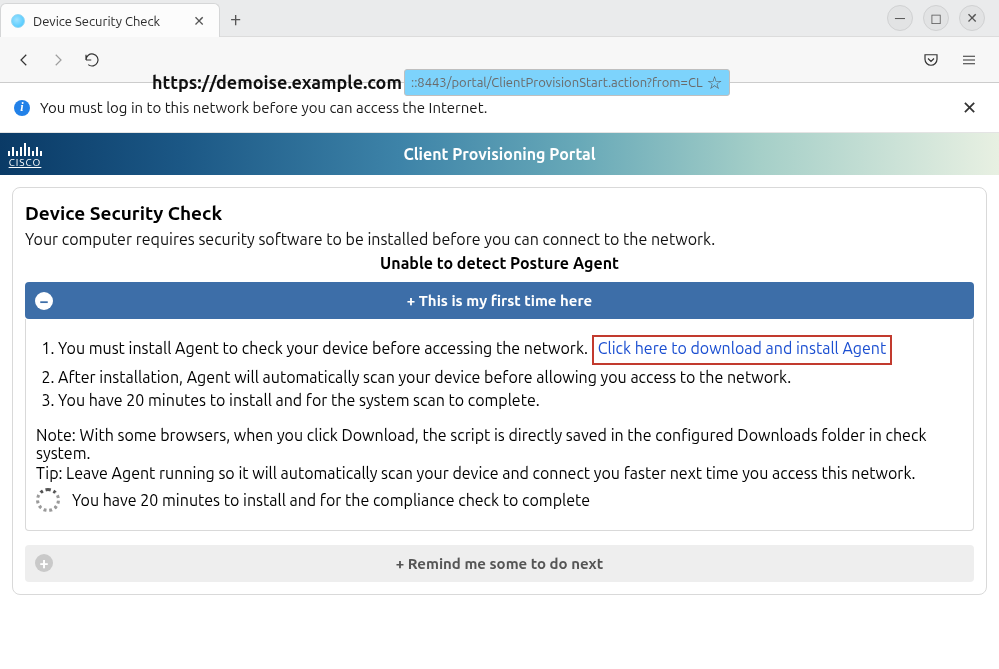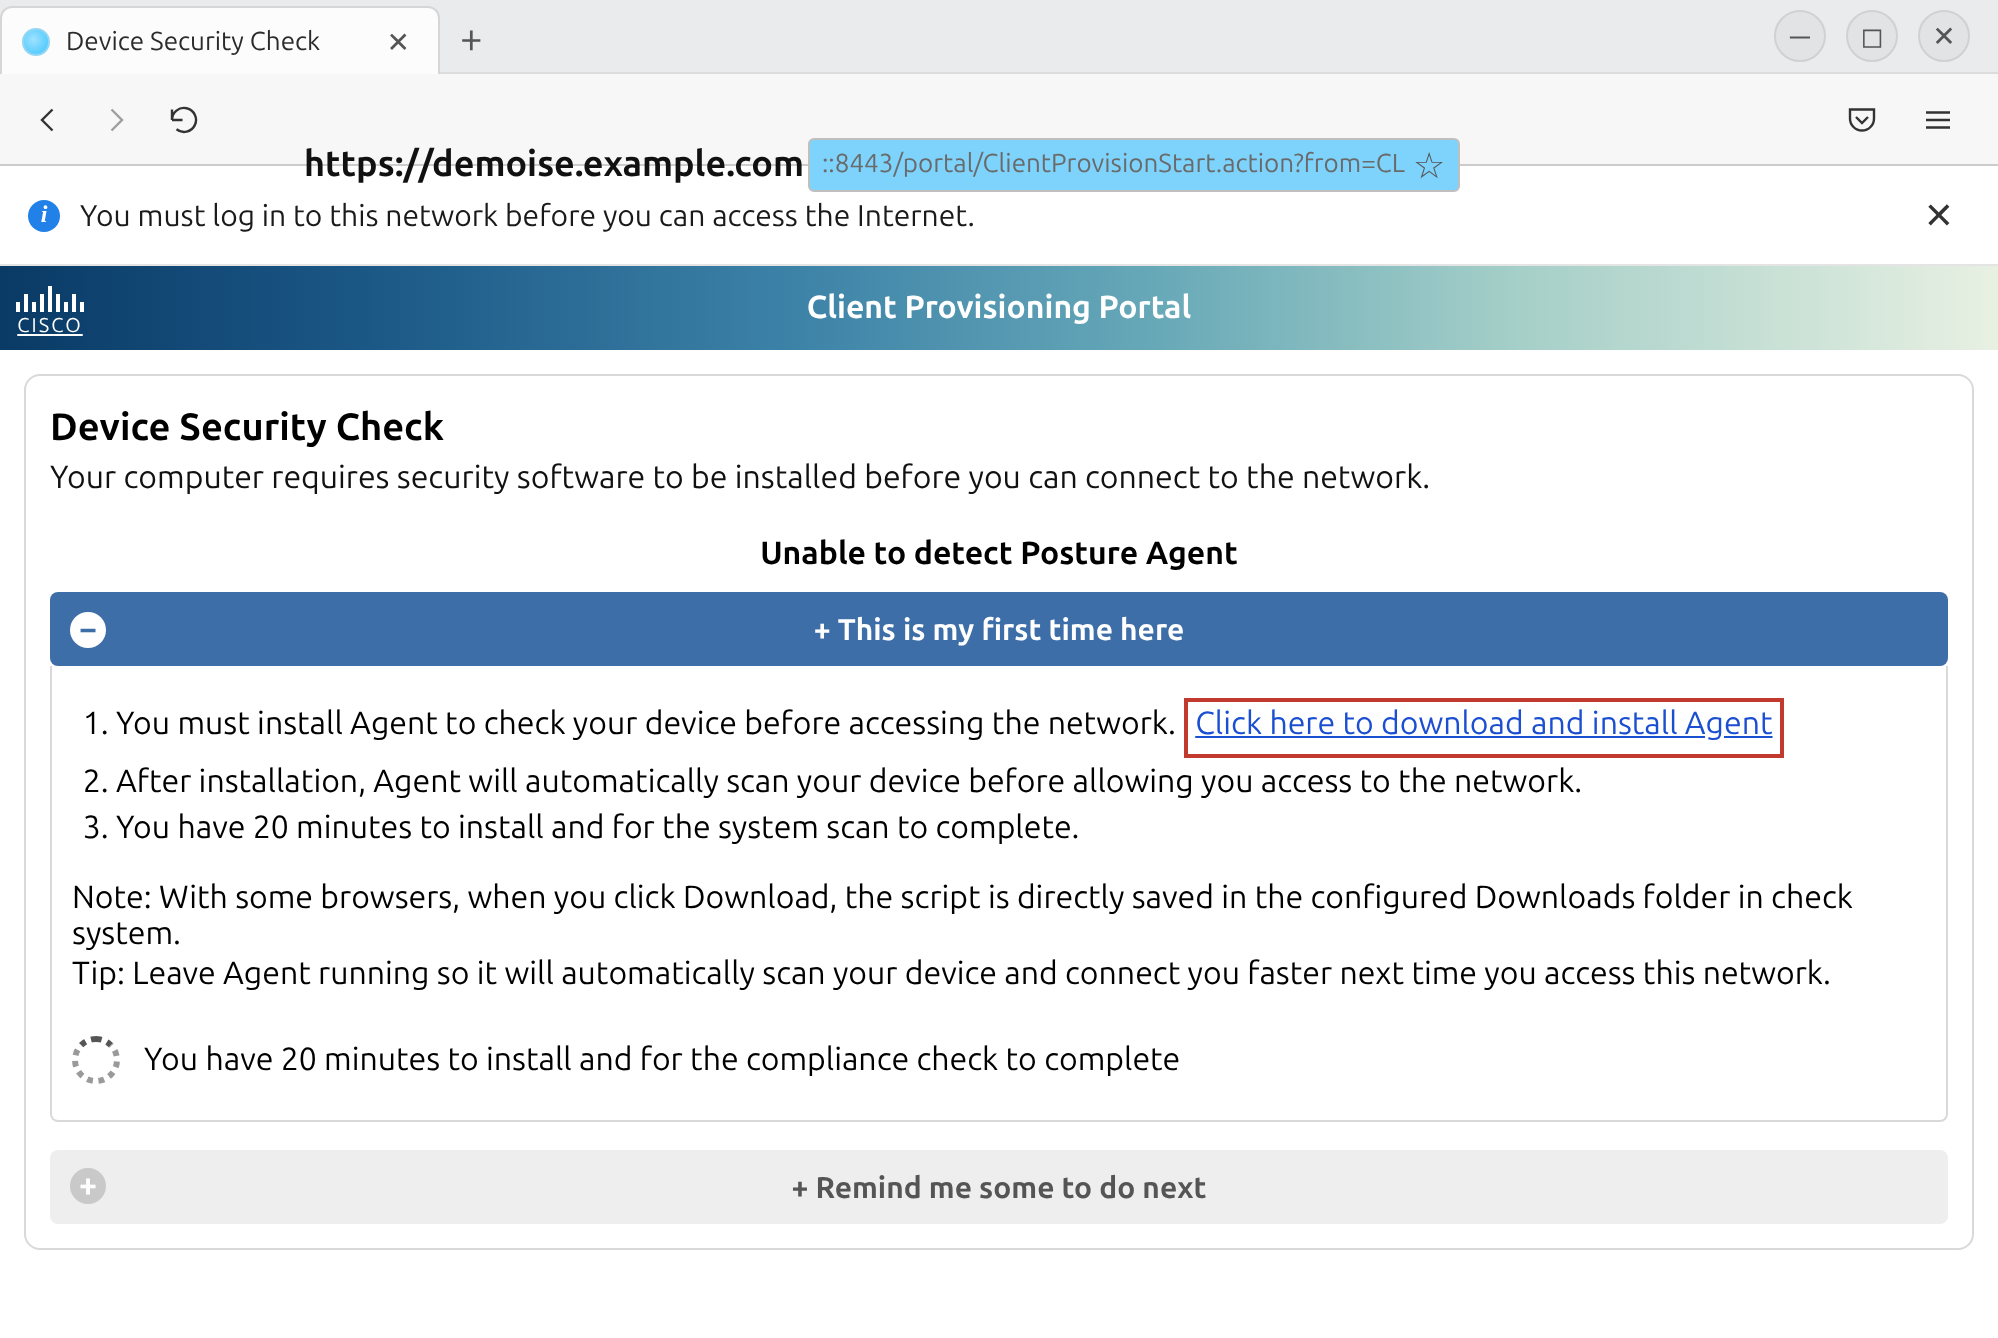--- a/index.html
+++ b/index.html
@@ -95,21 +95,21 @@
   .cisco-bars { display:flex; align-items:flex-end; gap:2px; height:14px; }
   .cisco-bars span { width:2px; background:#fff; display:block;}
   .cisco-word { font-size:10px; letter-spacing:1px; margin-top:2px; }
   .portal-title { position:absolute; left:50%; transform:translateX(-50%); font-weight:600; font-size:16px;}
   
   .page-wrap { padding:12px; }
   .card {
     border:1px solid #d9d9d9; border-radius:8px; padding:10px 12px 12px 12px; background:#fff;
   }
   .card-h { font-size:19px; font-weight:700; margin:4px 0 6px 0;}
-  .card-sub { font-size:16px; color:#111; margin-bottom:20px;}
+  .card-sub { font-size:16px; color:#111; margin-bottom:6px;}
   .detect-msg { text-align:center; font-weight:700; font-size:16px; margin:6px 0 10px;}
   .acc-header {
     background:#3d6ea8; color:#fff; border-radius:4px;
     display:flex; align-items:center; justify-content:center;
     position:relative; padding:10px; font-weight:600; font-size:15px; cursor:pointer;
   }
   .acc-header.gray {
     background:#eeeeee; color:#555; font-weight:700;
   }
   .acc-icon {
@@ -117,24 +117,24 @@
     width:18px; height:18px; border-radius:50%; background:#fff; color:#3d6ea8;
     display:flex; align-items:center; justify-content:center; font-weight:700; font-size:16px; line-height:1;
   }
   .acc-icon.gray { background:#c9c9c9; color:#fff; }
   .acc-body {
     border:1px solid #d9d9d9; border-top:none; border-bottom-left-radius:4px; border-bottom-right-radius:4px;
     padding:14px 10px 18px 10px; font-size:16px;
   }
   .acc-body ol { margin:0 0 14px 22px; padding:0;}
   .acc-body ol li { margin:2px 0; line-height:1.35;}
-  .dl-link { color:#1b4fd1; text-decoration:underline; cursor:pointer;}
+  .dl-link { color:#1b4fd1; cursor:pointer;}
   .dl-highlight { border:2px solid #c23a2e; padding:1px 4px 3px 4px; display:inline-block;}
   .note, .tip { margin:2px 0; }
-  .spinner-row { display:flex; align-items:center; gap:12px; margin-top:22px;}
+  .spinner-row { display:flex; align-items:center; gap:12px; margin-top:6px;}
   .spinner {
     width:24px; height:24px; border:3px dotted #9a9a9a; border-top-color:#555;
     border-radius:50%;
   }
   .remind-bar { margin-top:14px; }
   
   .svg-i { width:18px; height:18px; stroke:#333; stroke-width:1.6; fill:none; }
 </style>
 </head>
 <body>

